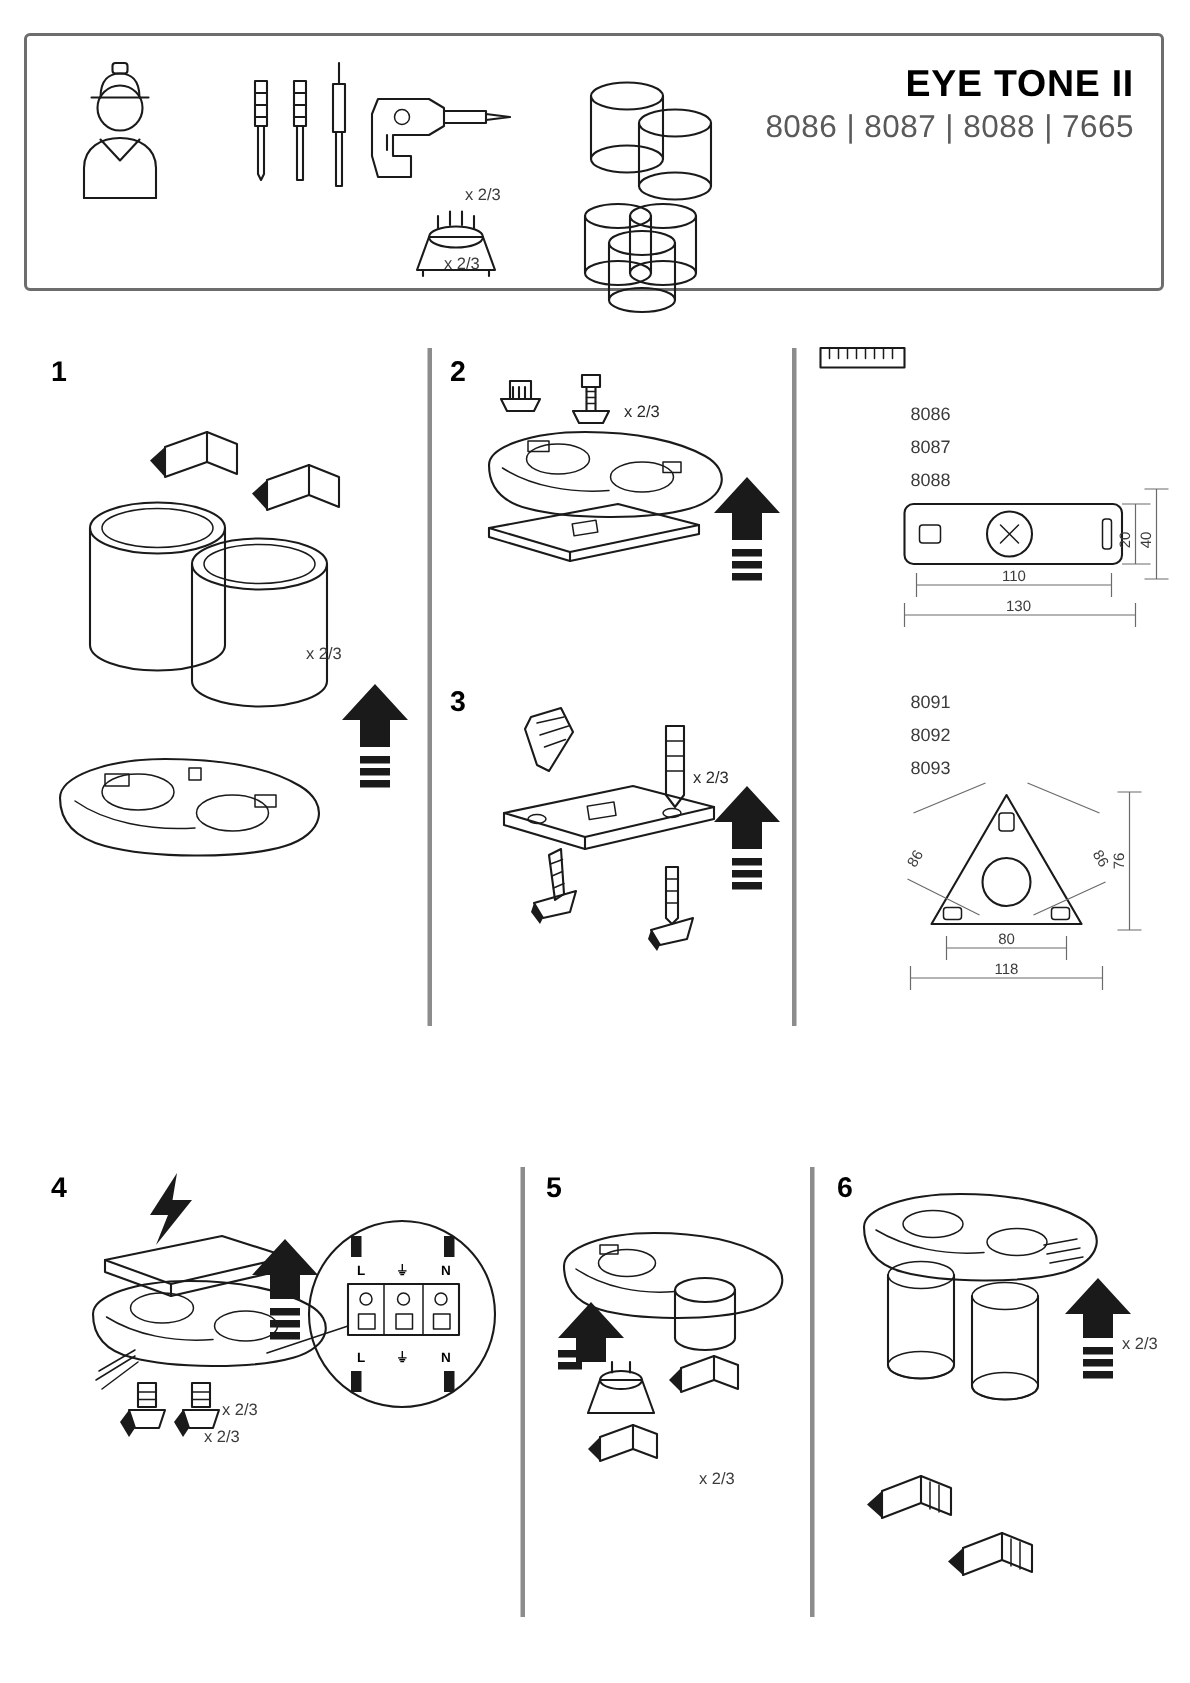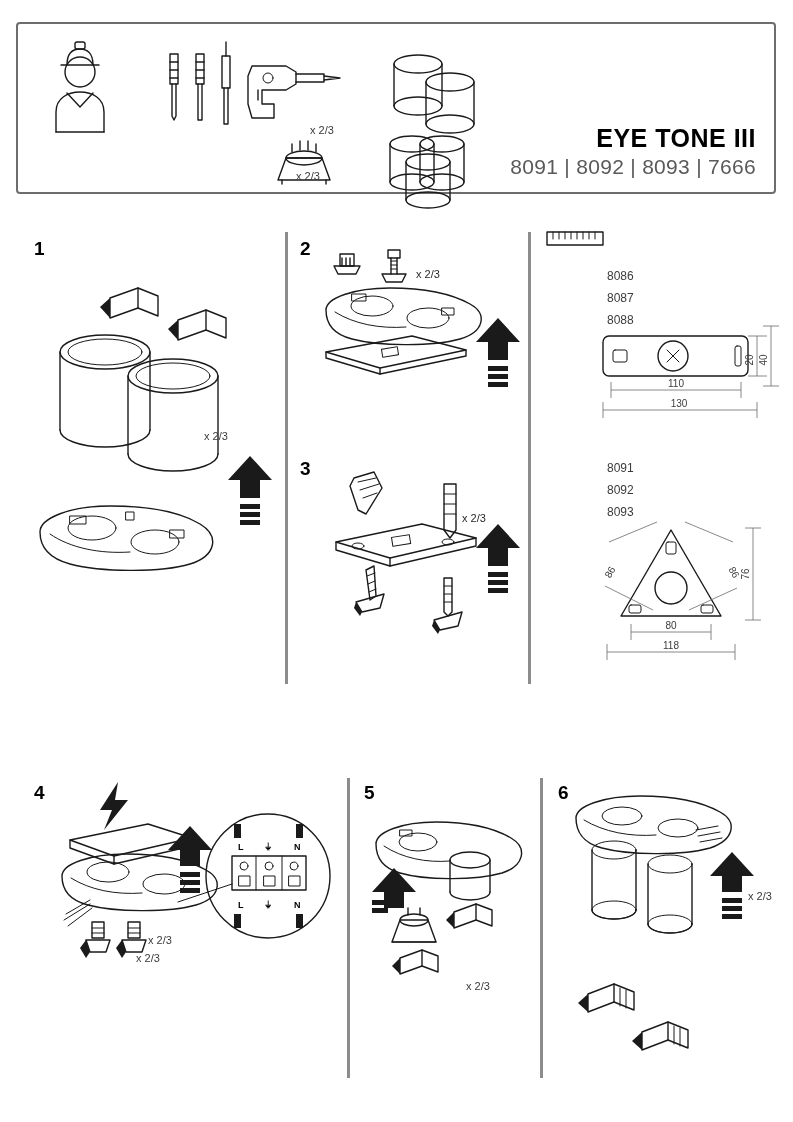--- a/index.html
+++ b/index.html
@@ -158,23 +158,23 @@
         <ellipse class="ln" cx="40" cy="26" rx="22" ry="8"></ellipse>
         <path class="ln" d="M18 26 L18 64"></path>
           <path class="ln" d="M62 26 L62 64"></path>
         <ellipse class="ln" cx="40" cy="64" rx="22" ry="8"></ellipse>
       </g>
     </svg>
 
     <div class="mult-label" style="position:absolute;left:292px;top:100px;">x 2/3</div>
     <div class="mult-label" style="position:absolute;left:278px;top:146px;">x 2/3</div>
 
-    <div class="title-block second">
-      <div class="title-main">EYE TONE III</div>
-      <div class="title-codes">8091 | 8092 | 8093 | 7666</div>
+    <div class="title-block">
+      <div class="title-main">EYE TONE II</div>
+      <div class="title-codes">8086 | 8087 | 8088 | 7665</div>
     </div>
   </div>
 
   <div class="vrule" style="left:285px; top:232px; height:452px;"></div>
   <div class="vrule" style="left:528px; top:232px; height:452px;"></div>
   <div class="vrule" style="left:347px; top:778px; height:300px;"></div>
   <div class="vrule" style="left:540px; top:778px; height:300px;"></div>
 
   <div class="step-num" style="left:34px; top:238px;">1</div>
   <svg class="panel" style="left:30px; top:280px;" width="250" height="300">

